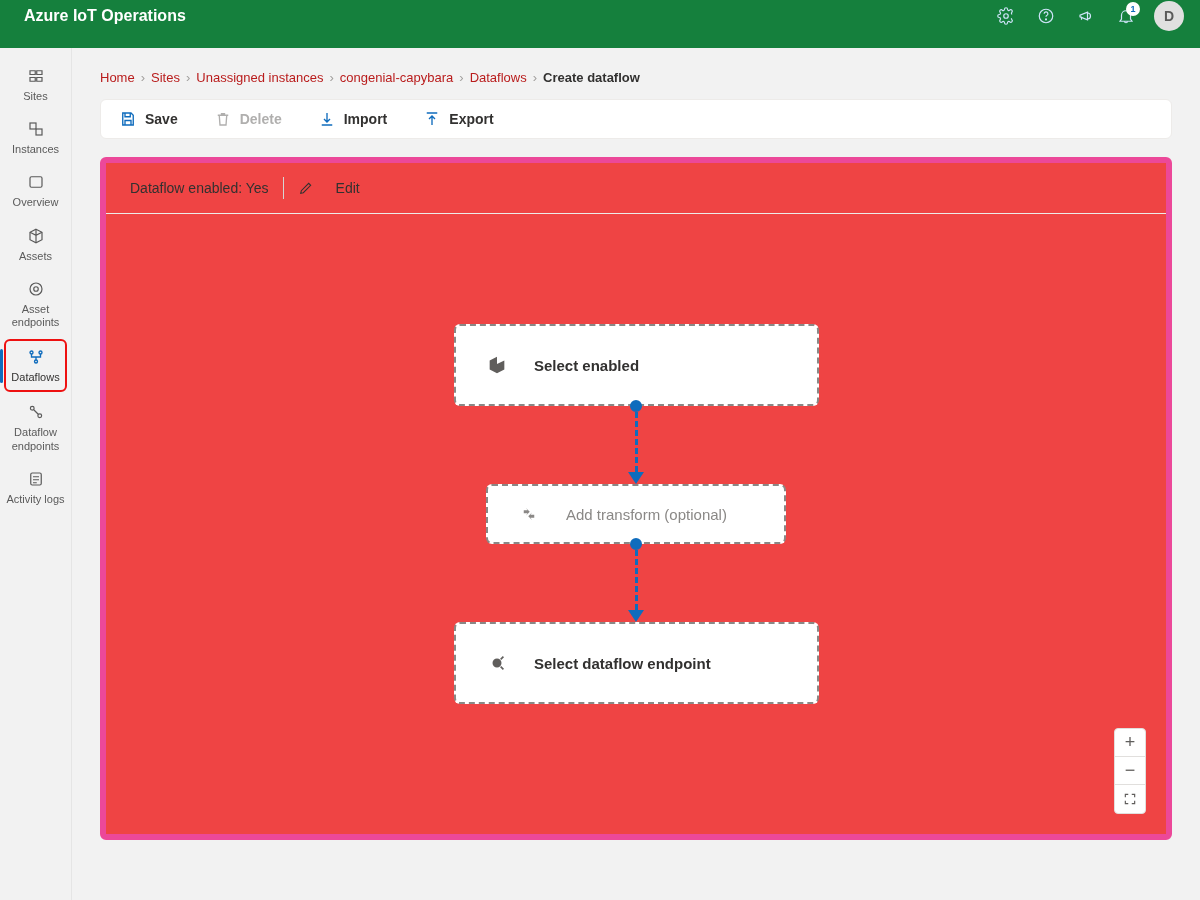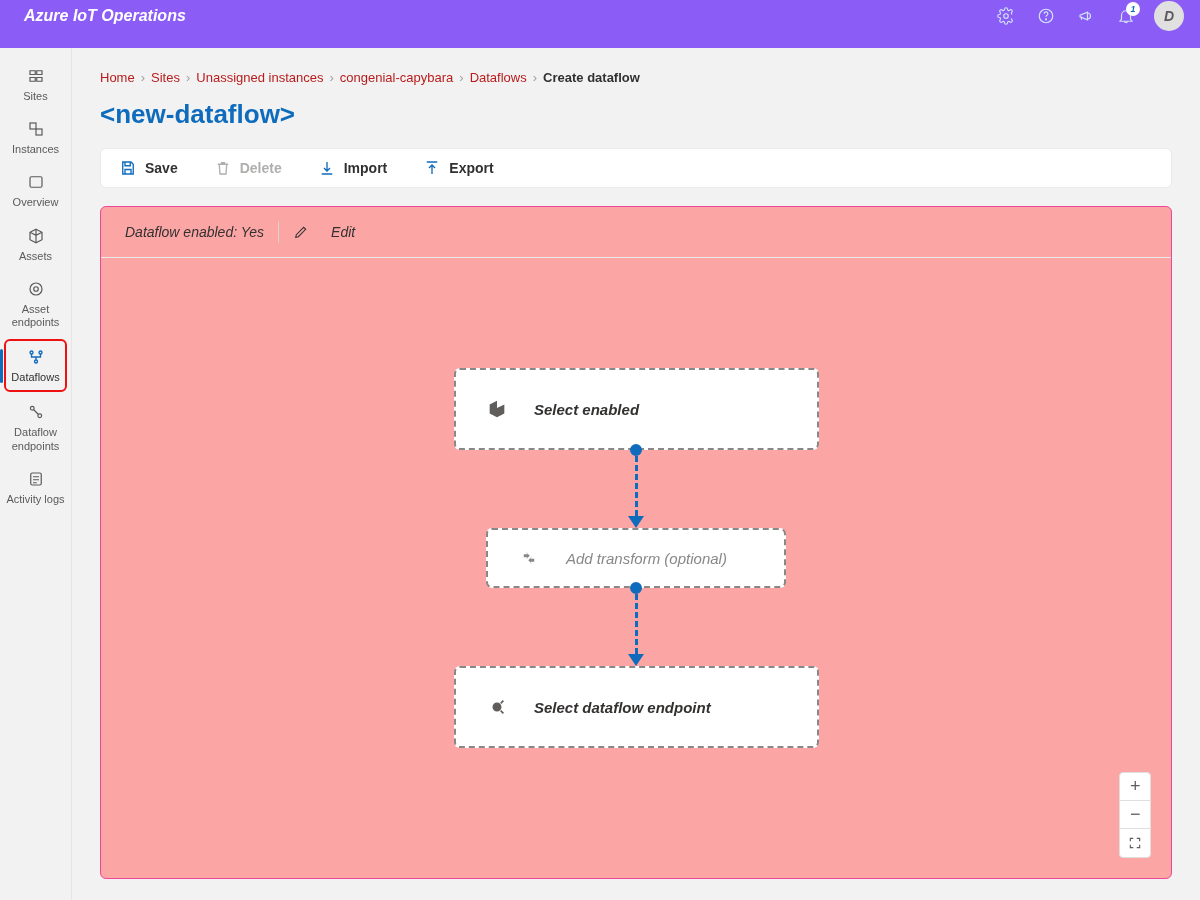--- a/index.html
+++ b/index.html
@@ -1,19 +1,19 @@
 <!DOCTYPE html>
 <html><head>
 <meta charset="utf-8">
 <style>
   * { box-sizing: border-box; margin: 0; padding: 0; }
   html, body { width: 1200px; height: 900px; font-family: "Segoe UI", -apple-system, sans-serif; font-size: 14px; color: #323130; background: #f2f2f2; overflow: hidden; }
 
   
-  .topbar { height: 48px; background: #8b5cf6; color: #fff; display: flex; align-items: center; padding: 0 16px 16px 24px; font-style: italic; }
+  .topbar { height: 48px; background: #15803d; color: #fff; display: flex; align-items: center; padding: 0 16px 16px 24px; }
   .topbar .title { font-size: 16px; font-weight: 600; flex: 1; }
   .topbar .icon-btn { width: 40px; height: 40px; display: flex; align-items: center; justify-content: center; cursor: pointer; border-radius: 4px; position: relative; }
   .topbar .icon-btn svg { stroke: #cfe4fa; }
   .notif-badge { position: absolute; top: 6px; right: 6px; background: #fff; color: #0f6cbd; border-radius: 8px; min-width: 14px; height: 14px; font-size: 9px; font-weight: 700; display: flex; align-items: center; justify-content: center; padding: 0 3px;}
   .avatar { width: 30px; height: 30px; border-radius: 50%; background: #e0e0e0; color: #5a5a5a; display: flex; align-items: center; justify-content: center; font-weight: 600; margin-left: 8px; cursor: pointer; }
 
   
   .body { display: flex; height: calc(900px - 48px); }
 
   
@@ -36,21 +36,21 @@
   .breadcrumbs .current { color: #323130; font-weight: 600; }
 
   .page-title { color: #0f6cbd; font-size: 26px; font-weight: 600; margin-bottom: 18px; }
 
   .toolbar { background: #fff; border: 1px solid #edebe9; border-radius: 6px; padding: 10px 18px; display: flex; gap: 36px; align-items: center; margin-bottom: 18px; }
   .tb-btn { display: flex; align-items: center; gap: 8px; font-weight: 600; color: #323130; cursor: pointer; }
   .tb-btn.disabled { color: #b0afae; cursor: default; }
   .tb-btn svg { width: 18px; height: 18px; }
   .tb-btn.disabled svg { stroke: #b0afae; }
 
-  .canvas-card { background: #fca5a5; border: 1px solid #ec4899; border-radius: 6px; font-style: italic; }
+  .canvas-card { background: #ef4444; border: 6px solid #ec4899; border-radius: 6px; }
 
   .enabled-bar { display: flex; align-items: center; padding: 14px 24px; border-bottom: 1px solid #edebe9; gap: 14px; font-size: 14px;}
   .enabled-bar .sep-line { width: 1px; height: 22px; background: #d6d5d4; }
   .edit-lnk { display: flex; align-items: center; gap: 22px; cursor: pointer; font-weight: 400;}
   .edit-lnk svg { width: 16px; height: 16px; }
 
   .canvas { position: relative; height: 620px; }
 
   .node { position: absolute; width: 365px; height: 82px; border: 2px dashed #8a8886; background: #fff; border-radius: 6px; display: flex; align-items: center; padding: 0 30px; gap: 26px; cursor: pointer; }
   .node-lbl { font-weight: 600; font-size: 15px; color: #323130; }
@@ -191,21 +191,20 @@
         <span class="sep">›</span>
       <a>Unassigned instances</a>
         <span class="sep">›</span>
       <a>congenial-capybara</a>
         <span class="sep">›</span>
       <a>Dataflows</a>
         <span class="sep">›</span>
       <span class="current">Create dataflow</span>
     </div>
 
-    <h1 class="page-title">&lt;new-dataflow&gt;</h1>
 
     <div class="toolbar">
       <div class="tb-btn">
         <svg viewBox="0 0 24 24" fill="none" stroke="#0f6cbd" stroke-width="1.8">
             <path d="M5 4h11l3 3v13H5z"></path>
             <path d="M8 4v5h7V4M8 20v-6h8v6"></path>
           </svg>
         <span>Save</span>
       </div>
       <div class="tb-btn disabled">

